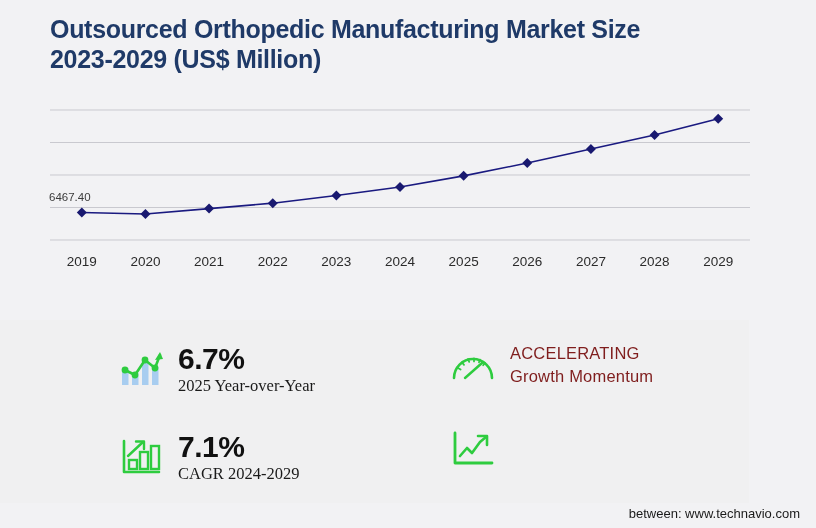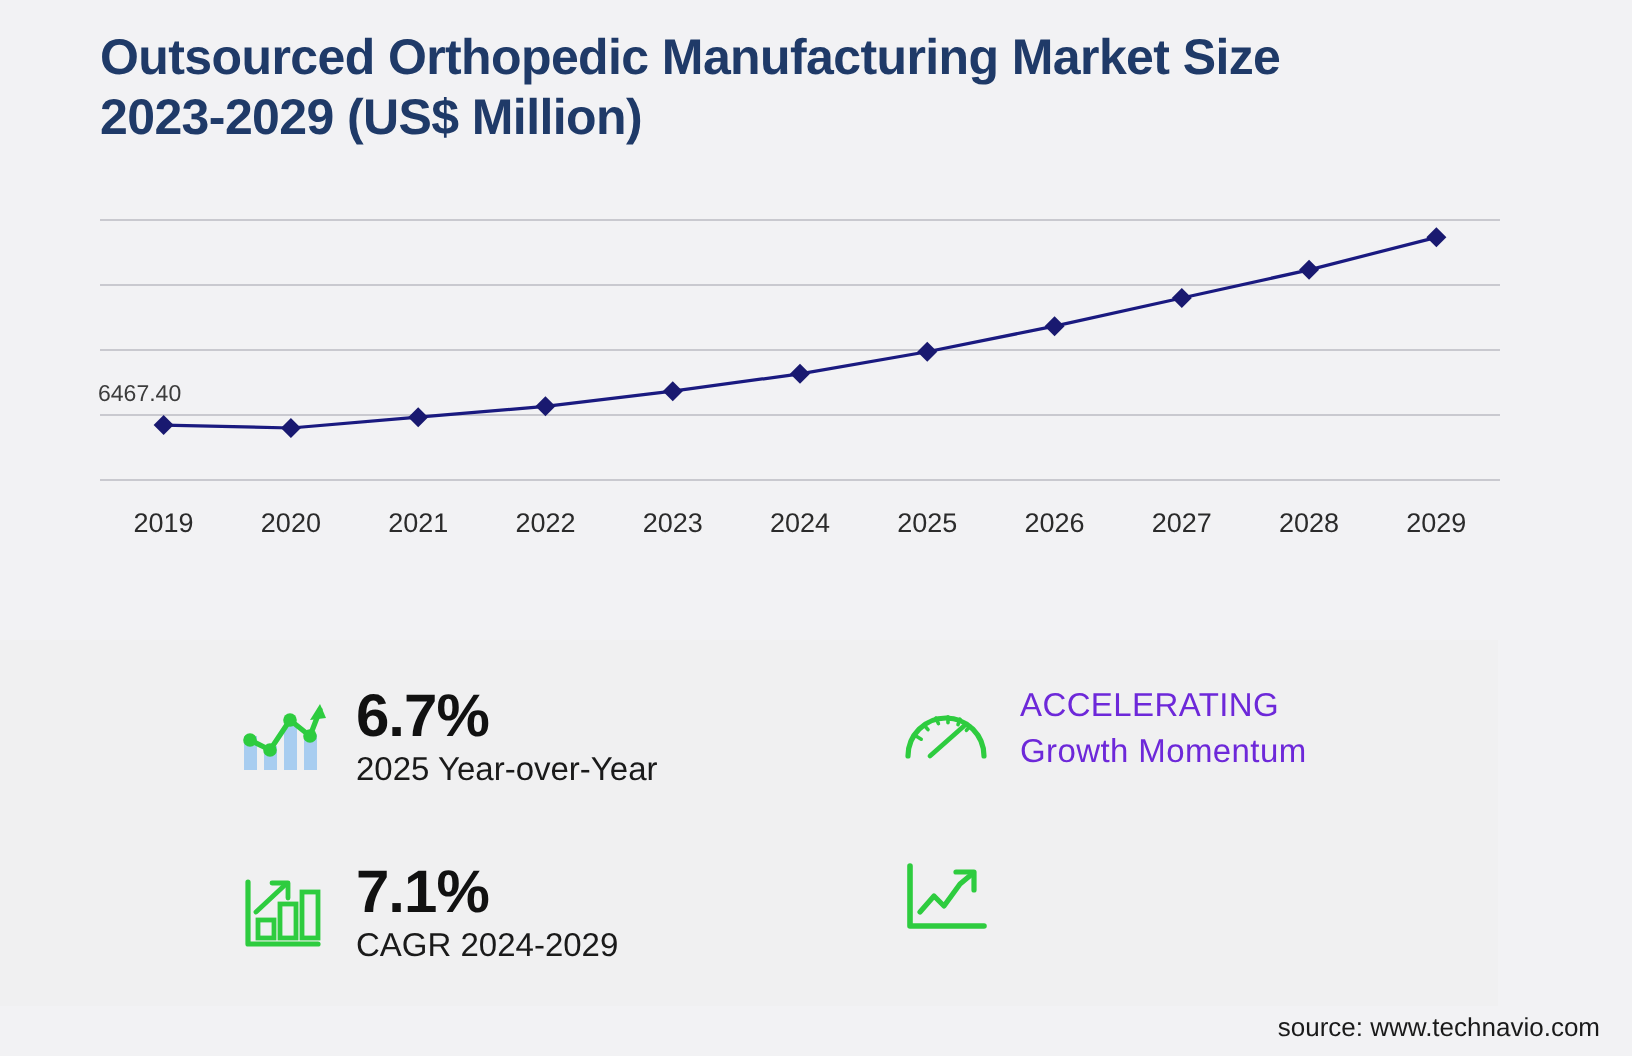--- a/index.html
+++ b/index.html
@@ -90,29 +90,29 @@
     color: #111111;
     line-height: 33px;
     letter-spacing: -0.5px;
   }
   .stat-value .unit {
     font-size: 17px;
     font-weight: bold;
     letter-spacing: 0;
   }
   .stat-label {
-    font-family: Liberation Sans, sans-serif;
+    font-family: Liberation Serif, serif;
     font-size: 16.5px;
     color: #1a1a1a;
     line-height: 21px;
   }
   .stat-caps {
     font-family: "Liberation Sans", sans-serif;
     font-size: 16.5px;
-    color: #6d28d9;
+    color: #7f1d1d;
     line-height: 23px;
     letter-spacing: 0.2px;
   }
 
   
   .footer-source {
     position: absolute;
     right: 16px;
     bottom: 7px;
     font-family: "Liberation Sans", sans-serif;
@@ -233,13 +233,13 @@
     <span class="stat-icon">
       <svg width="42" height="38" viewBox="0 0 42 38">
         <polyline points="3,3 3,33 40,33" fill="none" stroke="#2ecc3f" stroke-width="2.8" stroke-linecap="round" stroke-linejoin="round"></polyline>
         <polyline points="8,26 15,18 20,23 28,12 34,7" fill="none" stroke="#2ecc3f" stroke-width="2.6" stroke-linecap="round" stroke-linejoin="round"></polyline>
         <polyline points="26,6 35,6 35,15" fill="none" stroke="#2ecc3f" stroke-width="2.6" stroke-linecap="round" stroke-linejoin="round"></polyline>
       </svg>
     </span>
   </div>
 </div>
 
-<div class="footer-source">source: www.technavio.com</div>
+<div class="footer-source">between: www.technavio.com</div>
 
 </body></html>

